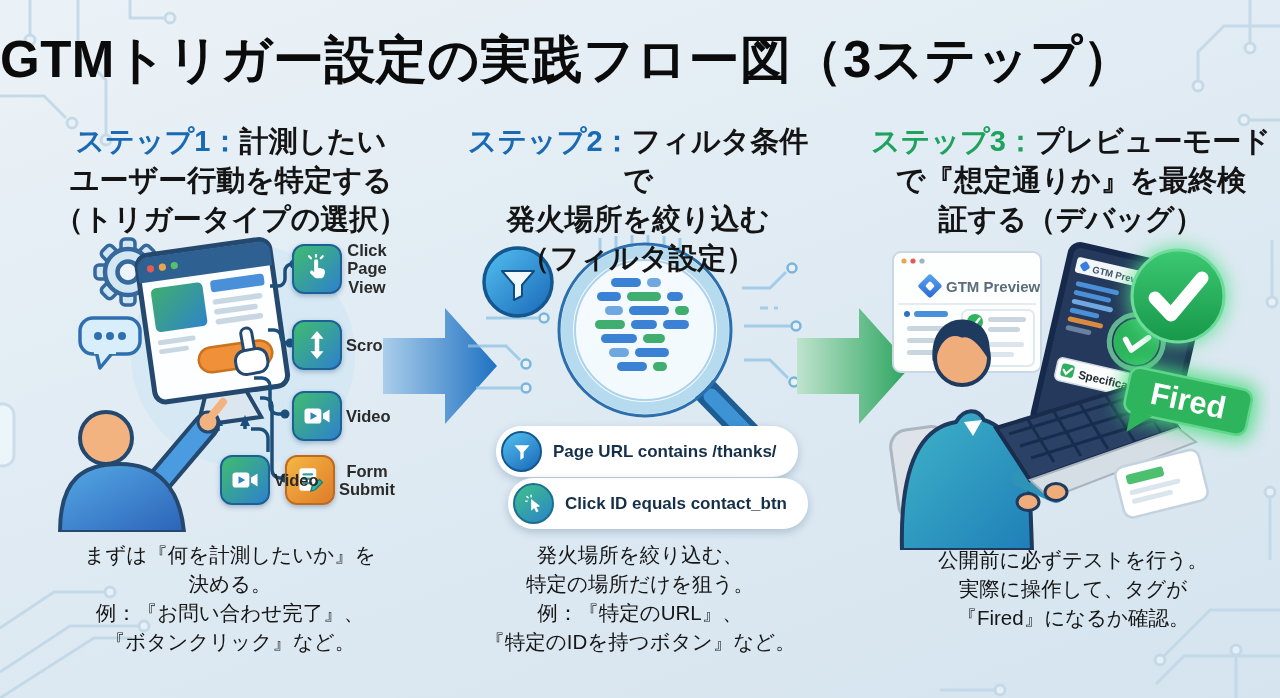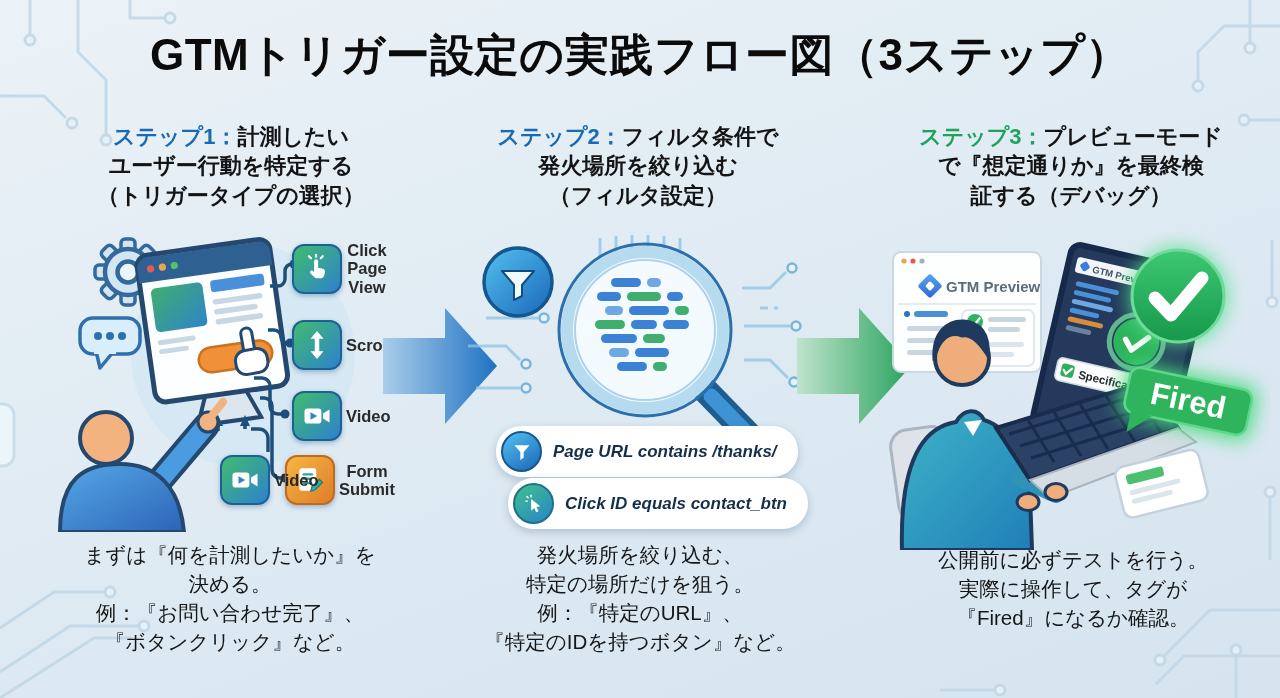--- a/index.html
+++ b/index.html
@@ -2,23 +2,23 @@
 <html><head>
 <meta charset="utf-8">
 <style>
   html,body{margin:0;padding:0;background:#cfdfeb;}
   .canvas{position:relative;width:1280px;height:698px;overflow:hidden;
     background:linear-gradient(160deg,#ebf2f7 0%,#e0ebf3 45%,#d5e4ef 100%);
     font-family:"Liberation Sans","DejaVu Sans",sans-serif;color:#141414;}
   svg{display:block}
   svg text{font-family:"Liberation Sans","DejaVu Sans",sans-serif;}
   .bg-layer{position:absolute;inset:0;z-index:0;}
-  .main-title{position:absolute;top:26px;left:0;width:1280px;text-align:center;
-    font-size:44px;font-weight:900;color:#0b0b0b;letter-spacing:.5px;z-index:3;}
-  .step-head{position:absolute;top:122px;text-align:center;font-size:22px;line-height:1.34;
+  .main-title{position:absolute;top:26px;left:0;width:1280px;text-align:left;
+    font-size:51px;font-weight:900;color:#0b0b0b;letter-spacing:.5px;z-index:3;}
+  .step-head{position:absolute;top:122px;text-align:center;font-size:29px;line-height:1.34;
     font-weight:800;color:#141414;z-index:3;}
   .step-head .lbl{font-weight:800;}
   .step-head .lbl.blue{color:#1a6ab3;}
   .step-head .lbl.green{color:#1fa25e;}
   .step-head .rest{white-space:pre-line;}
   .h1{left:50px;width:362px;}
   .h2{left:453px;width:370px;}
   .h3{left:870px;width:402px;}
   .illus{position:absolute;z-index:1;}
   .il1{left:58px;top:230px;width:352px;height:302px;}
@@ -46,21 +46,21 @@
   .t-form{left:227px;top:225px;width:110px;}
   .t-pv{left:89px;top:225px;}
   .t-vid2{left:162px;top:225px;}
   
   .filter-chip{position:absolute;display:flex;align-items:center;gap:11px;background:#ffffff;
     border-radius:25px;padding:5px 17px 5px 5px;box-shadow:0 3px 9px rgba(45,85,125,.28);z-index:2;}
   .chip-ic{width:37px;height:37px;border-radius:50%;flex:0 0 auto;
     display:flex;align-items:center;justify-content:center;
     background:linear-gradient(145deg,#53c1f0,#1a67b8);border:2px solid #14578f;}
   .chip-ic.green{background:linear-gradient(145deg,#3fc08a,#2a85c8);border-color:#1d6f8f;}
-  .chip-tx{font-size:17px;font-weight:800;color:#152f4a;padding-right:4px;white-space:nowrap;font-style:italic;}
+  .chip-tx{font-size:17px;font-weight:800;color:#152f4a;padding-right:4px;white-space:nowrap;}
   .fc1{left:36px;top:196px;}
   .fc2{left:48px;top:248px;}
 </style>
 </head>
 <body>
 
 <div class="canvas">
 
   <svg class="bg-layer" viewBox="0 0 1280 698" width="1280" height="698">
     <g fill="none" stroke="#c2d8e7" stroke-width="3" opacity="0.9">

